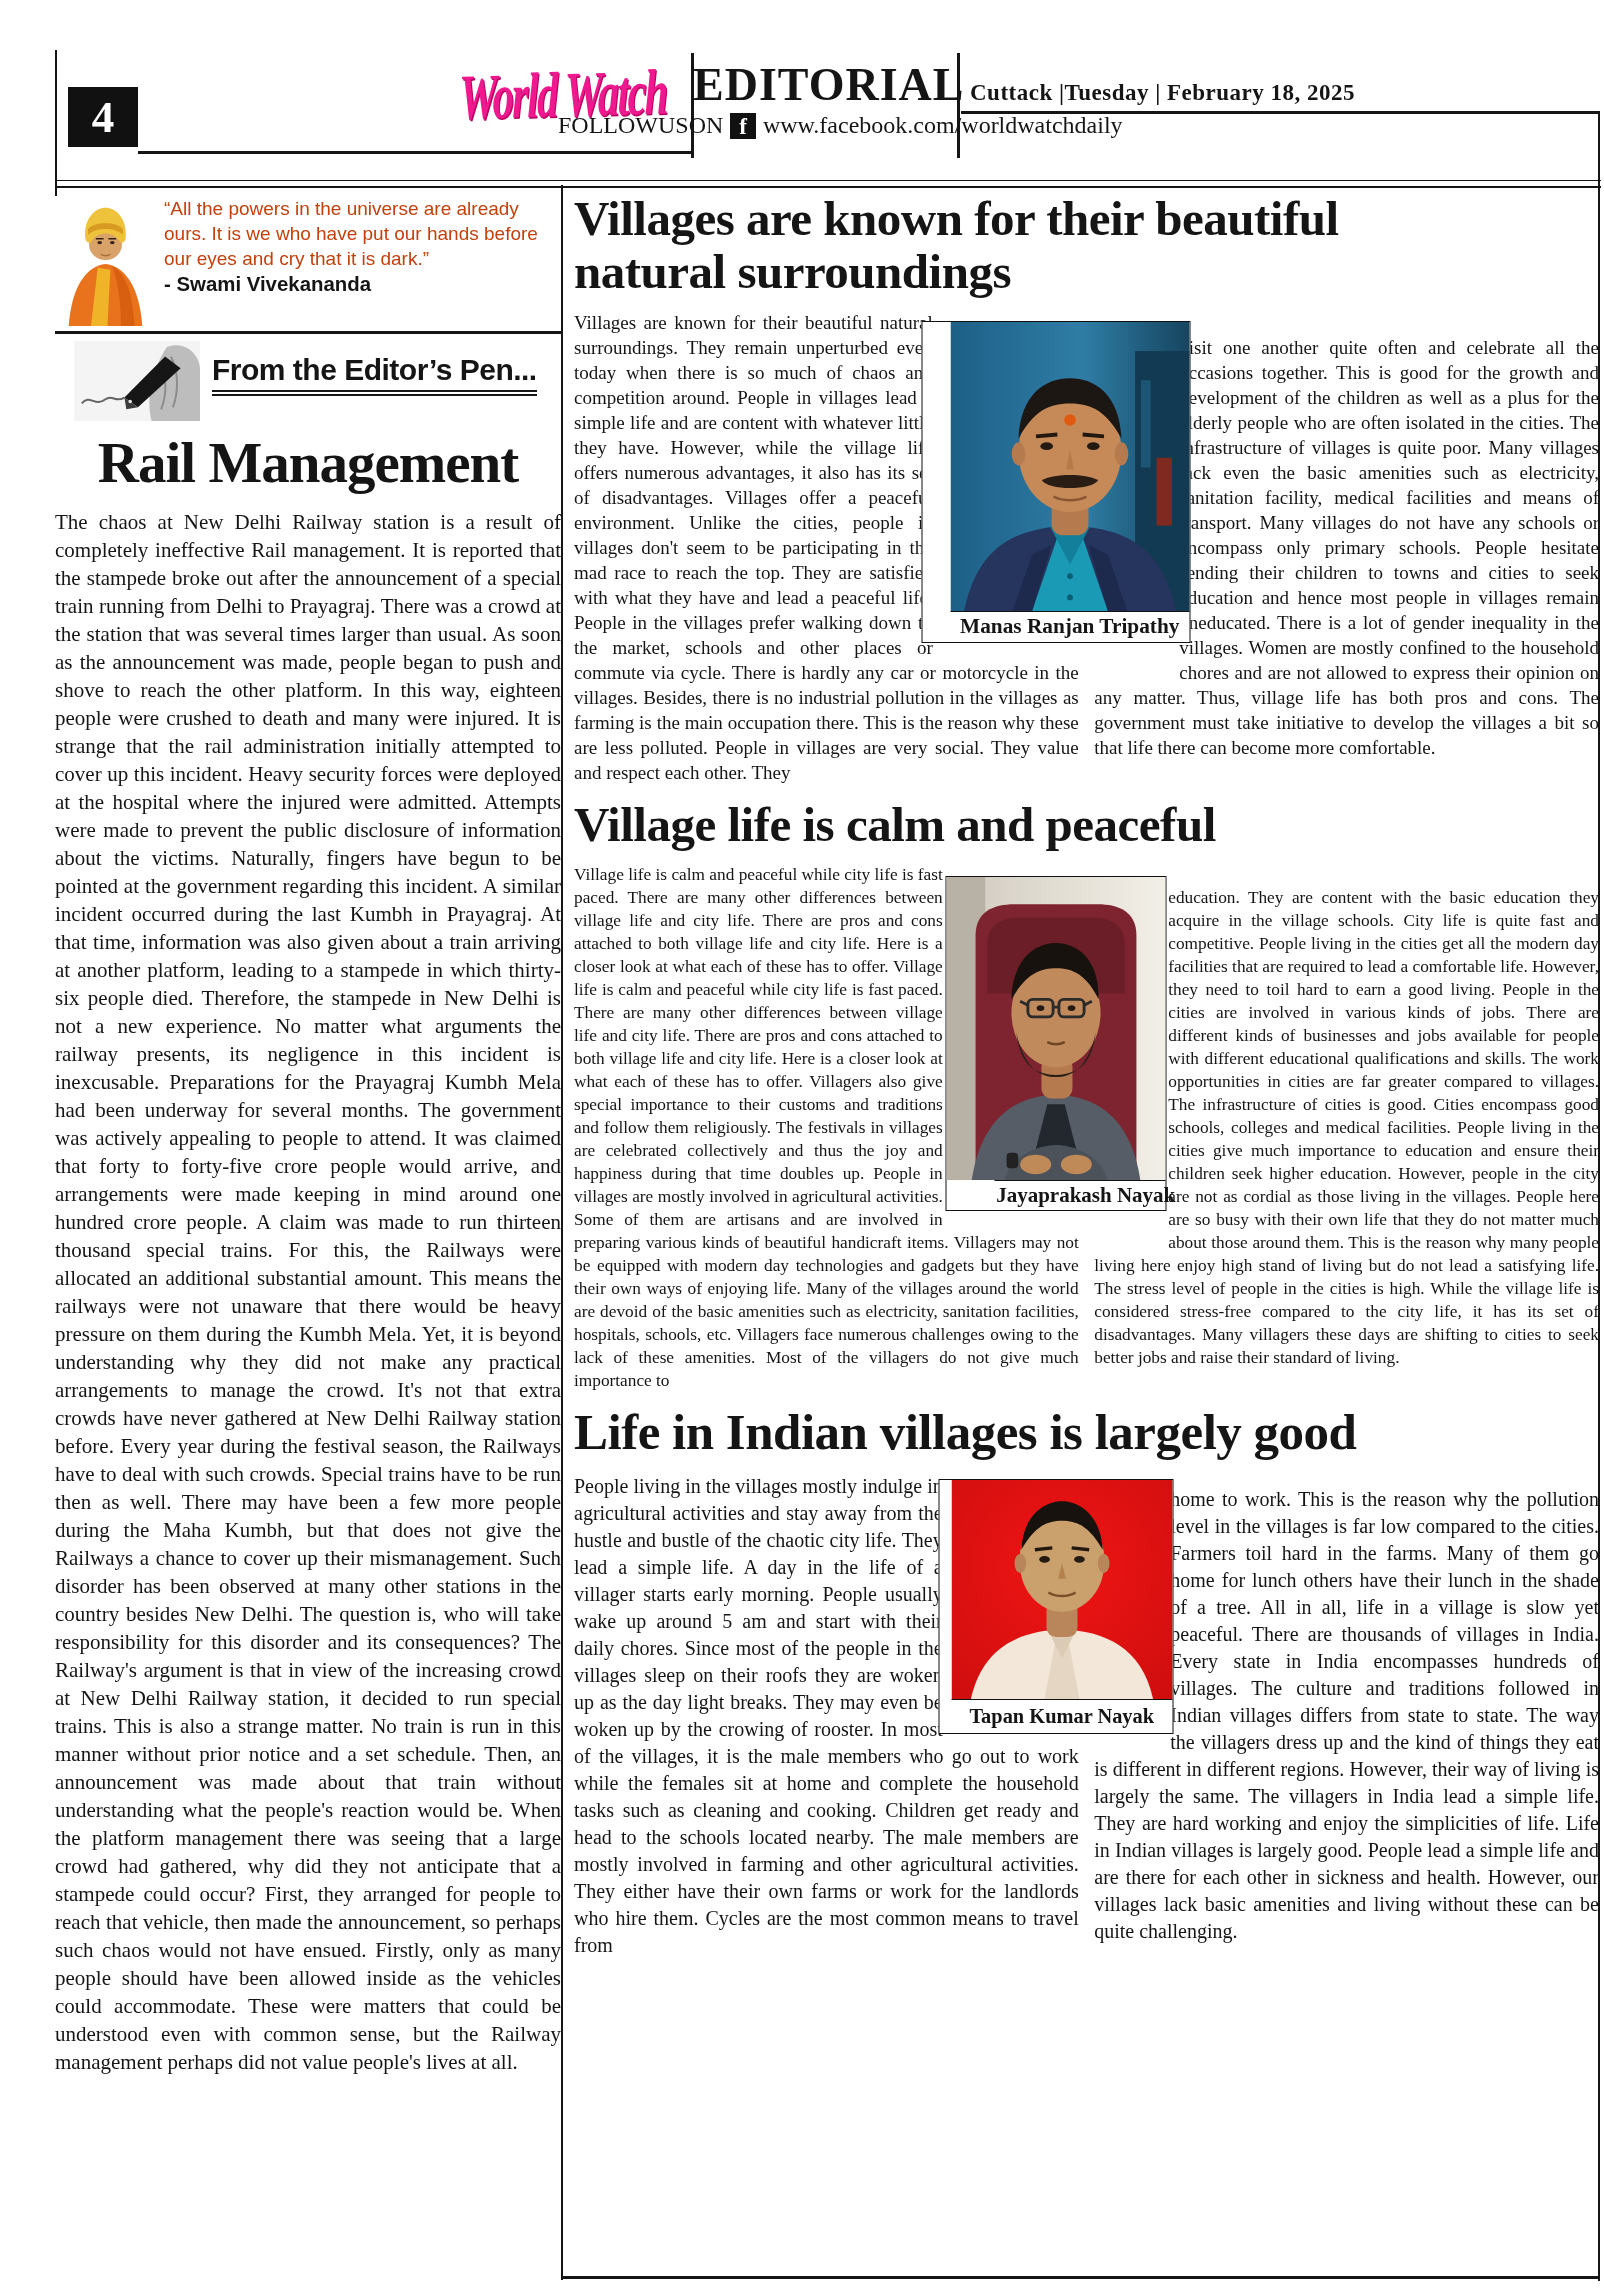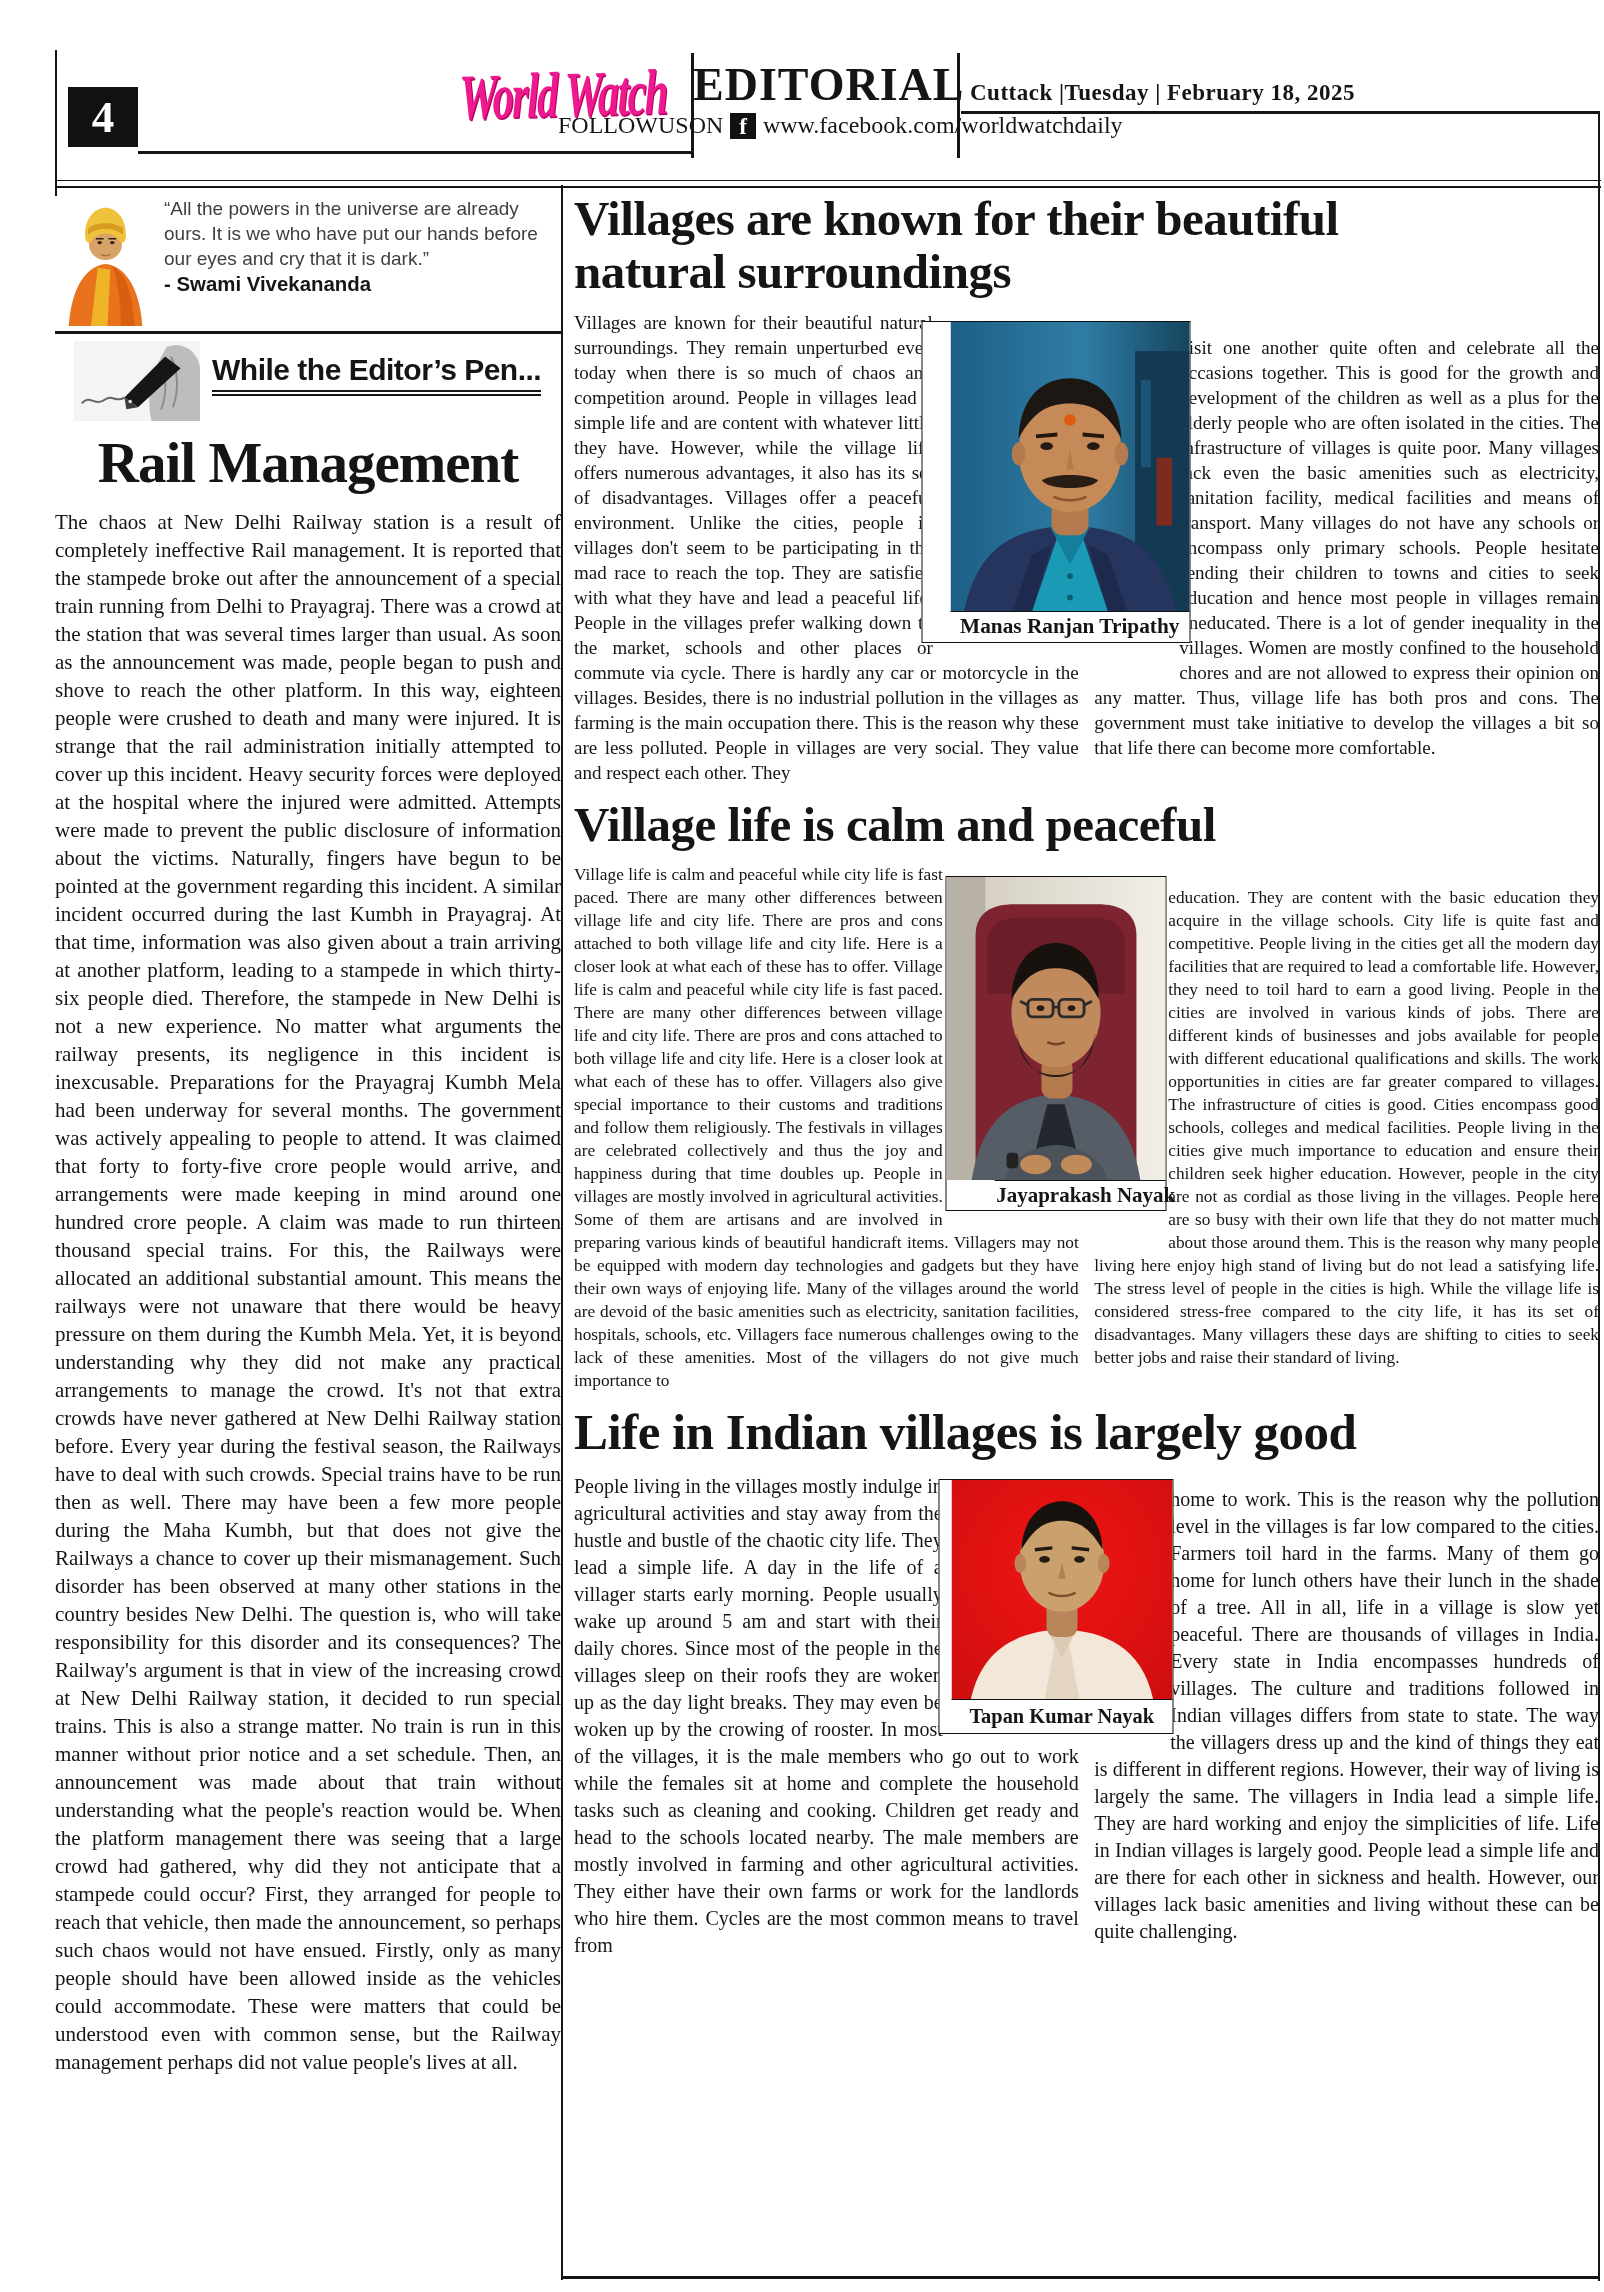--- a/index.html
+++ b/index.html
@@ -24,21 +24,21 @@
   .fb{width:26px;height:26px;background:#111;color:#fff;display:flex;align-items:flex-end;
       justify-content:center;font:bold 23px "Liberation Serif",serif;line-height:24px;}
   .hdr-double{left:55px;top:180px;width:1546px;height:4.9px;
               border-top:1.9px solid #151515;border-bottom:2.9px solid #151515;}
 
   
   .leftcol{left:55px;top:190px;width:506px;}
   .quote-box{position:relative;height:144px;border-bottom:3.9px solid #151515;
              padding:5.8px 1.9px 3.9px 109px;box-sizing:border-box;}
   .viv{position:absolute;left:3.9px;top:7.8px;width:93px;height:128px;}
-  .quote-text{font-family:"Liberation Sans",sans-serif;font-size:19px;line-height:25px;color:#404040;}
+  .quote-text{font-family:"Liberation Sans",sans-serif;font-size:19px;line-height:25px;color:#c2410c;}
   .quote-author{font-family:"Liberation Sans",sans-serif;font-weight:bold;font-size:20.4px;
                 padding-right:41px;margin-top:1.9px;}
   .pen-strip{position:relative;height:87px;margin-top:3.9px;}
   .pen-img{position:absolute;left:19.4px;top:2.9px;width:126px;height:80px;background:#fff;}
   .pen-label{position:absolute;left:157px;top:15.5px;font-family:"Liberation Sans",sans-serif;
              font-weight:bold;font-size:30px;letter-spacing:-0.5px;
              border-bottom:6.8px double #151515;padding-bottom:2.9px;}
   .rail-title{text-align:center;font-weight:bold;font-size:57px;letter-spacing:-1px;
               margin:7.8px 0 15.5px 0;line-height:60px;}
   .rail-body{text-align:justify;font-size:21px;line-height:28px;hyphens:auto;}
@@ -135,21 +135,21 @@
         <svg viewBox="0 0 130 82" preserveAspectRatio="none">
           <rect width="130" height="82" fill="#f4f4f4"></rect>
           <path d="M8 64 C16 54 22 68 32 60 C40 54 42 64 52 58" stroke="#666" stroke-width="2" fill="none"></path>
           <path d="M96 6 C112 0 128 10 130 28 L130 82 L80 82 C74 58 80 30 96 6 Z" fill="#bdbdbd"></path>
           <path d="M88 22 C96 36 96 54 90 70 M100 16 C108 32 108 52 102 68" stroke="#8c8c8c" stroke-width="2" fill="none"></path>
           <path d="M52 58 L94 16 L110 28 L66 68 Z" fill="#161616"></path>
           <path d="M52 58 L66 68 L54 70 Z" fill="#3d3d3d"></path>
           <circle cx="58" cy="62" r="1.8" fill="#e8e8e8"></circle>
         </svg>
       </div>
-      <div class="pen-label">While the Editor’s Pen...</div>
+      <div class="pen-label">From the Editor’s Pen...</div>
     </div>
 
     <div class="rail-title">Rail Management</div>
     <div class="rail-body">The chaos at New Delhi Railway station is a result of completely ineffective Rail management. It is reported that the stampede broke out after the announcement of a special train running from Delhi to Prayagraj. There was a crowd at the station that was several times larger than usual. As soon as the announcement was made, people began to push and shove to reach the other platform. In this way, eighteen people were crushed to death and many were injured. It is strange that the rail administration initially attempted to cover up this incident. Heavy security forces were deployed at the hospital where the injured were admitted. Attempts were made to prevent the public disclosure of information about the victims. Naturally, fingers have begun to be pointed at the government regarding this incident. A similar incident occurred during the last Kumbh in Prayagraj. At that time, information was also given about a train arriving at another platform, leading to a stampede in which thirty-six people died. Therefore, the stampede in New Delhi is not a new experience. No matter what arguments the railway presents, its negligence in this incident is inexcusable. Preparations for the Prayagraj Kumbh Mela had been underway for several months. The government was actively appealing to people to attend. It was claimed that forty to forty-five crore people would arrive, and arrangements were made keeping in mind around one hundred crore people. A claim was made to run thirteen thousand special trains. For this, the Railways were allocated an additional substantial amount. This means the railways were not unaware that there would be heavy pressure on them during the Kumbh Mela. Yet, it is beyond understanding why they did not make any practical arrangements to manage the crowd. It's not that extra crowds have never gathered at New Delhi Railway station before. Every year during the festival season, the Railways have to deal with such crowds. Special trains have to be run then as well. There may have been a few more people during the Maha Kumbh, but that does not give the Railways a chance to cover up their mismanagement. Such disorder has been observed at many other stations in the country besides New Delhi. The question is, who will take responsibility for this disorder and its consequences? The Railway's argument is that in view of the increasing crowd at New Delhi Railway station, it decided to run special trains. This is also a strange matter. No train is run in this manner without prior notice and a set schedule. Then, an announcement was made about that train without understanding what the people's reaction would be. When the platform management there was seeing that a large crowd had gathered, why did they not anticipate that a stampede could occur? First, they arranged for people to reach that vehicle, then made the announcement, so perhaps such chaos would not have ensued. Firstly, only as many people should have been allowed inside as the vehicles could accommodate. These were matters that could be understood even with common sense, but the Railway management perhaps did not value people's lives at all.</div>
   </div>
 
   <div class="abs rightcol">
 
     <div class="art a2">
       <h2 class="h2-big">

